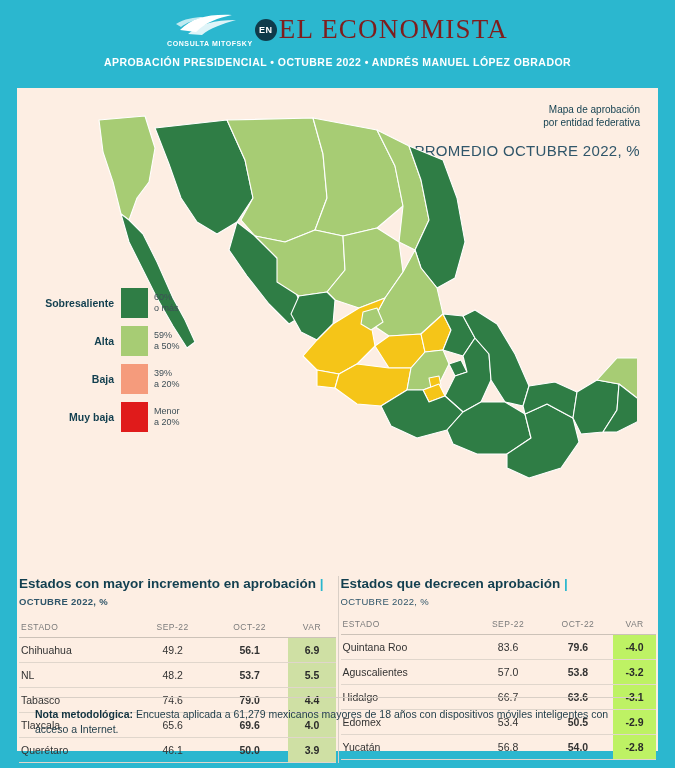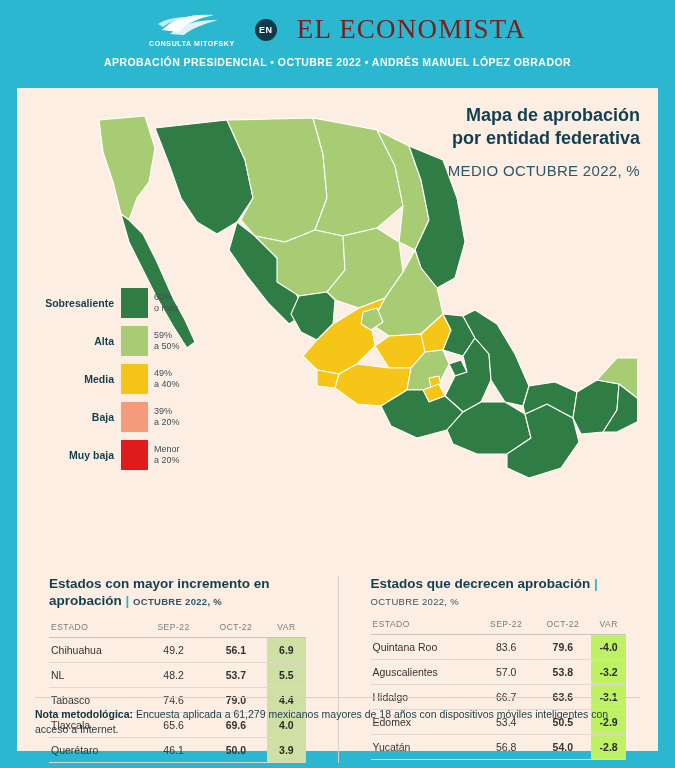--- a/index.html
+++ b/index.html
@@ -9,21 +9,21 @@
     background: #29b6cd;
     font-family: "Liberation Sans", sans-serif;
     overflow: hidden;
   }
   .page { width:675px; height:768px; position:relative; background:#2bb7cf; }
 
   
   .header { height: 88px; position:relative; }
   .brandrow {
     display:flex; align-items:center; justify-content:center;
-    padding-top: 12px; gap: 18px;
+    padding-top: 12px; gap: 0;
   }
   .motofsky { text-align:center; line-height:1; }
   .mlogo { width:72px; height:26px; position:relative; display:block; margin:0 auto; }
   .mlogo svg { display:block; }
   .mname {
     font-size:7px; letter-spacing:0.6px; color:#ffffff; font-weight:bold;
     margin-top:2px;
   }
   .encircle {
     width:22px; height:22px; border-radius:50%; background:#0f3a4a;
@@ -44,41 +44,41 @@
   .panel {
     position:absolute; left:17px; top:88px; width:641px; height:663px;
     background:#fdeee3; 
   }
 
   
   .maptitle {
     position:absolute; right:18px; top:16px; text-align:right;
     color:#123f4f;
   }
-  .maptitle .l1 { font-size:18px; font-weight:bold; line-height:1.25; }
+  .maptitle .l1 { font-size:10px; font-weight:normal; line-height:1.25; }
   .maptitle .l2 { font-size:15px; letter-spacing:.3px; margin-top:13px; color:#30566a;}
   .maptitle .l2 .bar { color:#29b6cd; font-weight:bold; }
 
   
   .legend { position:absolute; left:18px; top:196px; width:175px; }
   .legrow { display:flex; align-items:center; height:38px; }
   .leglabel {
     width:86px; text-align:right; padding-right:7px;
     font-size:10.5px; font-weight:bold; color:#123f4f;
   }
   .swatch { width:27px; height:30px; }
   .legval { font-size:9px; color:#3e4f57; padding-left:6px; line-height:1.25; }
 
   
   .mapwrap { position:absolute; left:60px; top:14px; width:560px; height:470px; }
   .mapwrap svg { display:block; }
 
   
   .tables { position:absolute; left:0; top:488px; width:641px; display:flex; }
-  .tcol { width:50%; padding: 0 32px; }
+  .tcol { width:50%; padding: 0 2px; }
   .tcol.right { border-left:1px solid #d9cfc6; }
   .th1 { font-size:13.5px; font-weight:bold; color:#123f4f; line-height:1.25; }
   .th1 .bar { color:#29b6cd; }
   .th2 { font-size:9.5px; color:#30566a; letter-spacing:.3px; margin-top:3px; }
   .tbl { width:100%; border-collapse:collapse; margin-top:9px; }
   .tbl th {
     font-size:8.5px; color:#7b7b7b; font-weight:normal; letter-spacing:.5px;
     text-align:center; padding:3px 2px 5px 2px; border-bottom:1px solid #ccc2b8;
   }
   .tbl th.est { text-align:left; }
@@ -217,28 +217,20 @@
       </div>
       <div class="legrow">
         <div class="leglabel">Alta</div>
         <div class="swatch" style="background:#a7cc74"></div>
         <div class="legval">
           <div>59%</div>
           <div>a 50%</div>
         </div>
       </div>
       <div class="legrow">
-        <div class="leglabel">Media</div>
-        <div class="swatch" style="background:#f5c518"></div>
-        <div class="legval">
-          <div>49%</div>
-          <div>a 40%</div>
-        </div>
-      </div>
-      <div class="legrow">
         <div class="leglabel">Baja</div>
         <div class="swatch" style="background:#f59b7c"></div>
         <div class="legval">
           <div>39%</div>
           <div>a 20%</div>
         </div>
       </div>
       <div class="legrow">
         <div class="leglabel">Muy baja</div>
         <div class="swatch" style="background:#e01b1b"></div>

